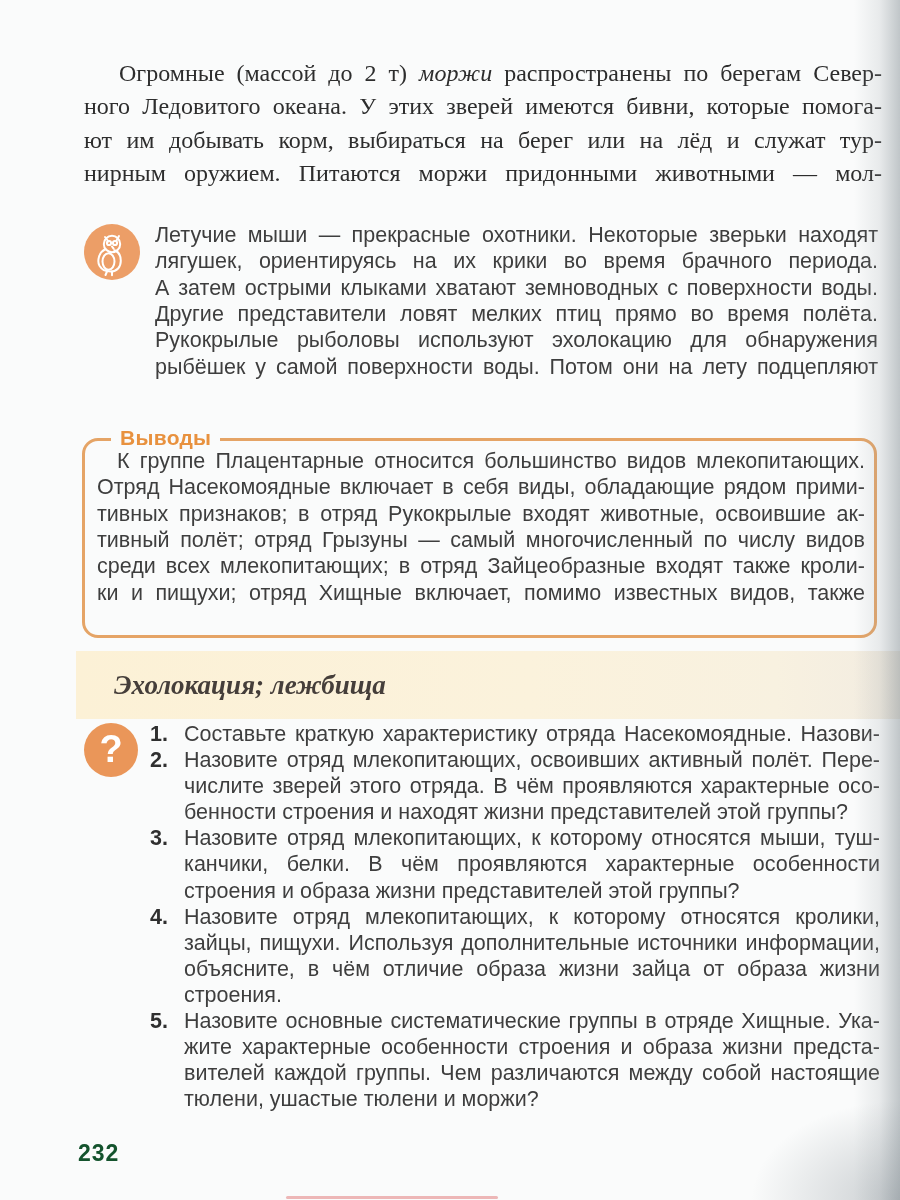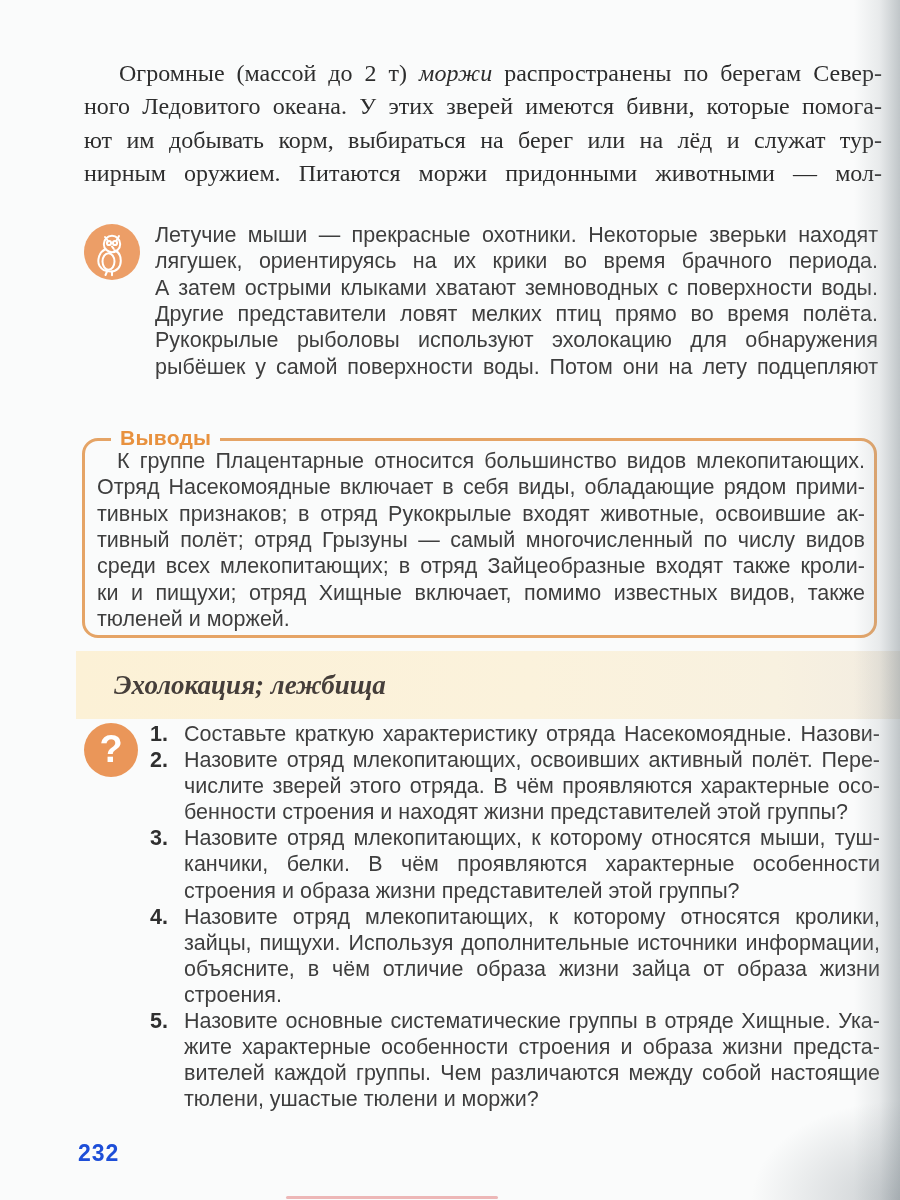--- a/index.html
+++ b/index.html
@@ -92,21 +92,21 @@
     margin:0; padding:0; list-style:none;
     font-size:21.5px; line-height:26.1px; color:#3e3e3e;
   }
   .questions-list li { display:flex; align-items:flex-start; }
   .q-num { flex:0 0 34px; font-weight:bold; color:#2f2f2f; }
   .q-text { flex:1 1 auto; min-width:0; }
 
   
   .page-number {
     position:absolute; left:78px; top:1140px;
-    font-size:23px; font-weight:bold; color:#1d4ed8; letter-spacing:1px;
+    font-size:23px; font-weight:bold; color:#14532d; letter-spacing:1px;
   }
 </style>
 </head>
 <body>
 
 <div class="page">
 
   <div class="intro indent-lg">
       <div class="tline tline-first">Огромные (массой до 2 т) <i>моржи</i> распространены по берегам Север-</div>
       <div class="tline">ного Ледовитого океана. У этих зверей имеются бивни, которые помога-</div>
@@ -140,21 +140,20 @@
 
   <div class="conclusions-box">
     <span class="conclusions-title">Выводы</span>
     <div class="conclusions-text indent-sm">
         <div class="tline tline-first">К группе Плацентарные относится большинство видов млекопитающих.</div>
         <div class="tline">Отряд Насекомоядные включает в себя виды, обладающие рядом прими-</div>
         <div class="tline">тивных признаков; в отряд Рукокрылые входят животные, освоившие ак-</div>
         <div class="tline">тивный полёт; отряд Грызуны — самый многочисленный по числу видов</div>
         <div class="tline">среди всех млекопитающих; в отряд Зайцеобразные входят также кроли-</div>
         <div class="tline">ки и пищухи; отряд Хищные включает, помимо известных видов, также</div>
-        <div class="tline tline-last">тюленей и моржей.</div>
       </div>
   </div>
 
   <div class="keywords-bar">
     <span class="keywords-text">Эхолокация; лежбища</span>
   </div>
 
   <div class="q-icon">
       <span>?</span>
     </div>

